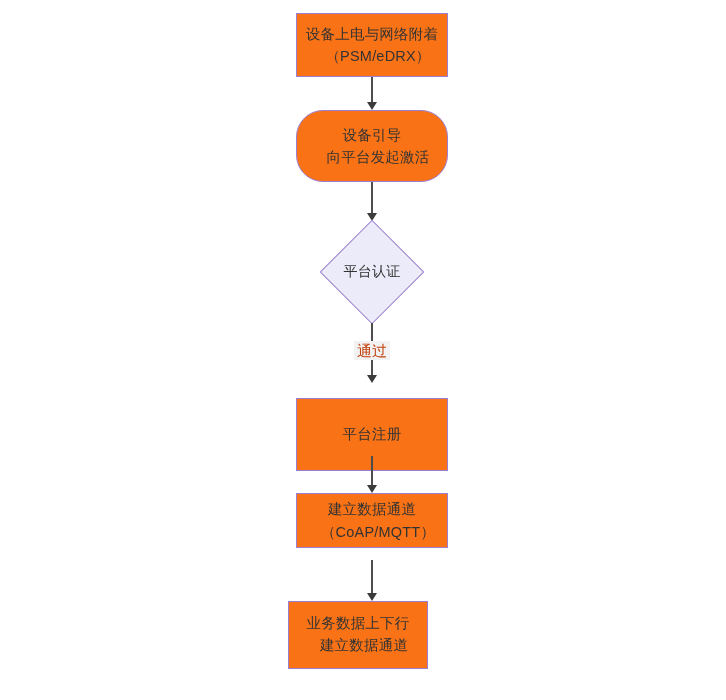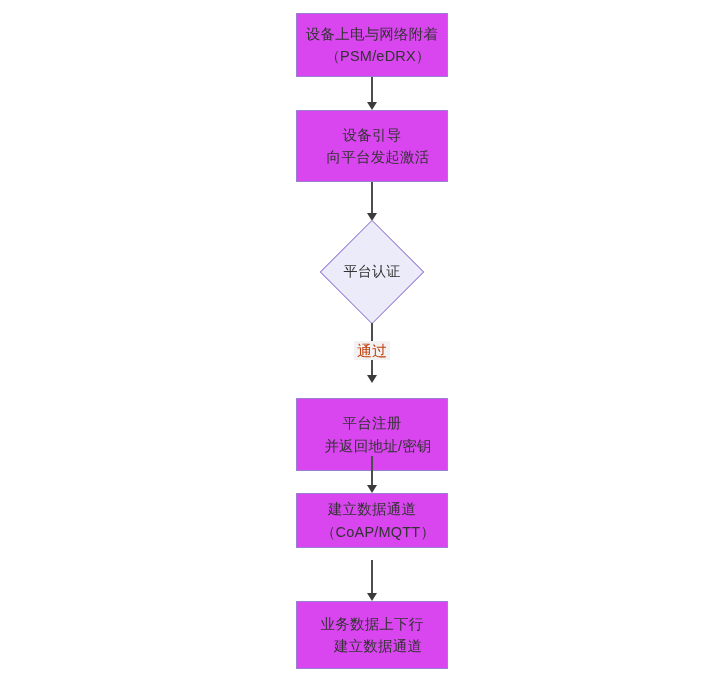--- a/index.html
+++ b/index.html
@@ -18,21 +18,21 @@
     position: relative;
     width: 726px;
     height: 700px;
     background: #ffffff;
   }
 
   
   .node-box {
     position: absolute;
     box-sizing: border-box;
-    background: #d946ef;
+    background: #f97316;
     border: 1.4px solid #9b7fd4;
     display: flex;
     flex-direction: column;
     align-items: center;
     justify-content: center;
     text-align: center;
     line-height: 1.55;
     font-size: 14.5px;
     color: #333333;
     letter-spacing: 0.2px;
@@ -113,51 +113,50 @@
 <div id="flow-canvas">
 
   <div class="node-box" style="left:296px; top:13px; width:152px; height:64px;">
     <span>设备上电与网络附着</span>
     <span class="line2">（PSM/eDRX）</span>
   </div>
 
   <div class="connector" style="top:77px; height:26px;"></div>
   <div class="arrowhead" style="top:102px;"></div>
 
-  <div class="node-box" style="left:296px; top:110px; width:152px; height:72px;">
+  <div class="node-box" style="left:296px; top:110px; width:152px; height:72px;border-radius:27px;">
     <span>设备引导</span>
     <span class="line2">向平台发起激活</span>
   </div>
 
   <div class="connector" style="top:182px; height:32px;"></div>
   <div class="arrowhead" style="top:213px;"></div>
 
   <div class="node-diamond" style="left:311px; top:220px; width:122px; height:104px;">
     <div class="diamond-shape"></div>
     <div class="diamond-label">平台认证</div>
   </div>
 
   <div class="connector" style="top:323px; height:53px;"></div>
   <div class="edge-label" style="left:372px; top:341px;">通过</div>
   <div class="arrowhead" style="top:375px;"></div>
 
   <div class="node-box" style="left:296px; top:398px; width:152px; height:73px;">
     <span>平台注册</span>
-    <span class="line2">并返回地址/密钥</span>
   </div>
 
   <div class="connector" style="top:456px; height:30px;"></div>
   <div class="arrowhead" style="top:485px;"></div>
 
   <div class="node-box" style="left:296px; top:493px; width:152px; height:55px;">
     <span>建立数据通道</span>
     <span class="line2">（CoAP/MQTT）</span>
   </div>
 
   <div class="connector" style="top:560px; height:34px;"></div>
   <div class="arrowhead" style="top:593px;"></div>
 
-  <div class="node-box" style="left:296px; top:601px; width:152px; height:68px;">
+  <div class="node-box" style="left:288px; top:601px; width:140px; height:68px;font-family:Liberation Mono, monospace;">
     <span>业务数据上下行</span>
     <span class="line2">建立数据通道</span>
   </div>
 
 </div>
 
 </body></html>

